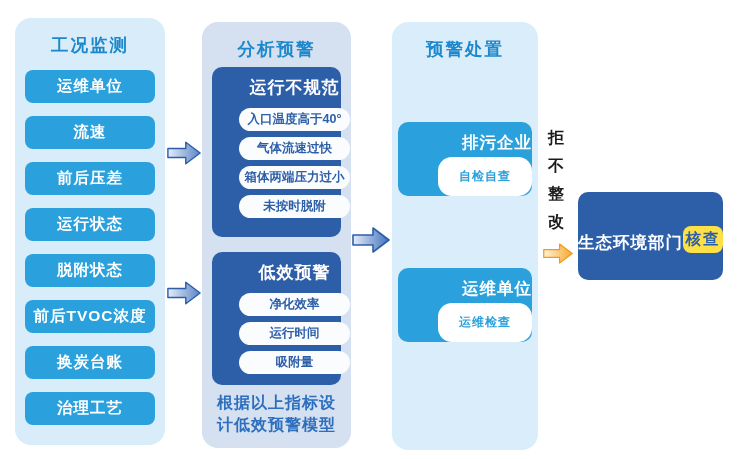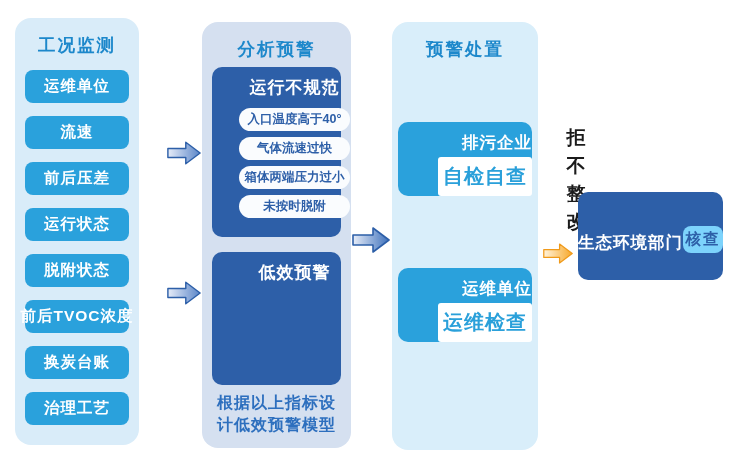--- a/index.html
+++ b/index.html
@@ -9,21 +9,21 @@
     position: relative;
     width: 750px;
     height: 459px;
     background: #ffffff;
     overflow: hidden;
   }
   .panel {
     position: absolute;
     border-radius: 16px;
   }
-  .panel-1 { left: 15px;  top: 18px; width: 124px; height: 427px; background: #d9ecf9; }
+  .panel-1 { left: 15px;  top: 18px; width: 150px; height: 427px; background: #d9ecf9; }
   .panel-2 { left: 202px; top: 22px; width: 149px; height: 426px; background: #d5e0f0; }
   .panel-3 { left: 392px; top: 22px; width: 146px; height: 428px; background: #d9eefa; }
   .panel-header {
     position: absolute;
     top: 15px; left: 0; right: 0;
     text-align: center;
     font-size: 17.5px;
     font-weight: bold;
     color: #1d88cb;
     line-height: 24px;
@@ -106,36 +106,36 @@
     font-size: 16.5px;
     font-weight: bold;
     line-height: 24px;
     letter-spacing: 1px;
     white-space: nowrap;
   }
   .action-pill {
     margin-top: 3px;
     width: 94px; height: 40px;
     background: #ffffff;
-    border-radius: 3px;
+    border-radius: 14px;
     color: #2aa0da;
-    font-size: 20px;
+    font-size: 12px;
     font-weight: bold;
     display: flex; align-items: center; justify-content: center;
     letter-spacing: 1px;
     white-space: nowrap;
   }
   
   .vertical-label {
     position: absolute;
-    left: 564px; top: 124px;
+    left: 544px; top: 124px;
     width: 24px;
     text-align: center;
     color: #1b1b1b;
-    font-size: 19px;
+    font-size: 16px;
     font-weight: bold;
     line-height: 28px;
     word-break: break-all;
   }
   .gov-box {
     position: absolute;
     left: 578px; top: 192px;
     width: 145px; height: 88px;
     background: #2d5fa8;
     border-radius: 10px;
@@ -146,21 +146,21 @@
     color: #ffffff;
     font-size: 16.5px;
     font-weight: bold;
     line-height: 24px;
     letter-spacing: 1px;
     white-space: nowrap;
   }
   .gov-pill {
     margin-top: 6px;
     width: 106px; height: 27px;
-    background: #7dd3fc;
+    background: #fde047;
     border-radius: 8px;
     color: #2d5fa8;
     font-size: 15.5px;
     font-weight: bold;
     display: flex; align-items: center; justify-content: center;
     letter-spacing: 2px;
   }
   .flow-arrow { position: absolute; }
   .arrow-1 { left: 167px; top: 138px; }
   .arrow-2 { left: 167px; top: 278px; }
@@ -213,20 +213,25 @@
       <div class="pill-stack">
         <div class="white-pill">入口温度高于40°</div>
         <div class="white-pill">气体流速过快</div>
         <div class="white-pill">箱体两端压力过小</div>
         <div class="white-pill">未按时脱附</div>
       </div>
     </div>
 
     <div class="dark-box dark-box-2">
       <div class="dark-box-title">低效预警</div>
+      <div class="pill-stack">
+        <div class="white-pill">净化效率</div>
+        <div class="white-pill">运行时间</div>
+        <div class="white-pill">吸附量</div>
+      </div>
     </div>
 
     <div class="note">
       <div>根据以上指标设</div>
       <div>计低效预警模型</div>
     </div>
   </div>
 
   <svg class="flow-arrow arrow-3" width="38" height="34" viewBox="0 0 38 30">
     <defs>

